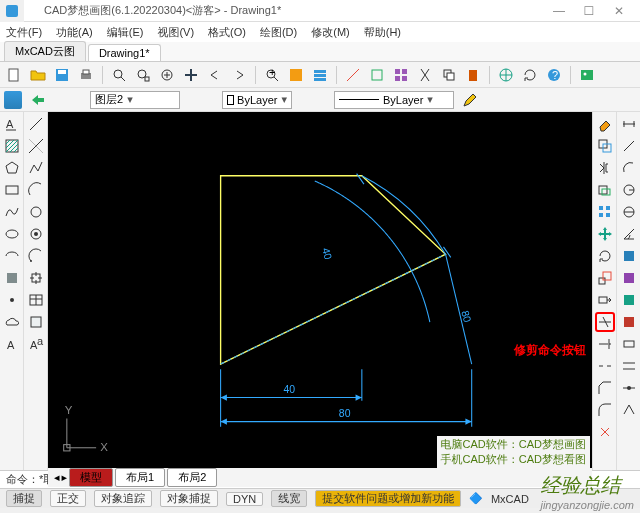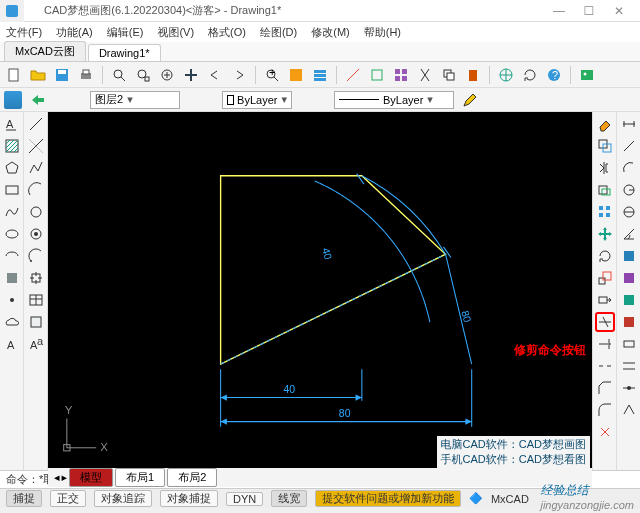--- a/index.html
+++ b/index.html
@@ -26,21 +26,21 @@
 .rtool-outer{width:24px;background:#f4f4f4;display:flex;flex-direction:column;align-items:center;padding:2px 0;gap:2px;border-left:1px solid #ddd;}
 .ltool{border-right:1px solid #ddd;}
 .rtool{border-left:1px solid #ddd;}
 .side-btn{width:20px;height:20px;display:flex;align-items:center;justify-content:center;}
 .side-btn svg{width:16px;height:16px;}
 .canvas-wrap{flex:1;display:flex;flex-direction:column;background:#000;position:relative;}
 .canvas{flex:1;position:relative;background:#000;}
 .btabs{height:20px;background:#f4f4f4;display:flex;align-items:center;padding:0 6px;gap:2px;}
 .btab{padding:1px 10px;border:1px solid #999;background:#fff;border-radius:2px;font-size:11px;}
 .btab.active{background:#b91c1c;text-align:center;}
-.info-right{position:absolute;right:2px;bottom:2px;color:#0c4a6e;background:#f4f4f4;font-size:12px;line-height:15px;text-align:left;padding:1px 4px;}
+.info-right{position:absolute;right:2px;bottom:2px;color:#4d7c0f;background:#f4f4f4;font-size:12px;line-height:15px;text-align:left;padding:1px 4px;}
 .cmdline{height:18px;background:#fff;border-top:1px solid #ccc;display:flex;align-items:center;padding:0 6px;color:#333;font-size:11px;}
 .status{height:20px;background:#eee;border-top:1px solid #ccc;display:flex;align-items:center;padding:0 6px;gap:8px;font-size:11px;color:#333;}
 .status .coords{min-width:170px;}
 .sbtn{padding:0 6px;border:1px solid #bbb;background:#f8f8f8;border-radius:2px;}
 .sbtn.off{background:#ddd;}
 .annot{position:absolute;color:#f00;font-size:12px;font-weight:bold;text-align:right;}
 .watermark{position:absolute;right:6px;bottom:2px;color:#888;font-size:12px;font-style:italic;}
 .dim-text{fill:#3af;font-size:10px;}
 </style>
 </head>
@@ -603,15 +603,15 @@
   <span class="sbtn">对象追踪</span>
   <span class="sbtn">对象捕捉</span>
   <span class="sbtn">DYN</span>
   <span class="sbtn off">线宽</span>
   <span class="sbtn" style="background:#eab308">提交软件问题或增加新功能</span>
   <span>🔷</span>
   <span>MxCAD</span>
 </div>
 
 <div class="watermark">
-  <div style="font-size:12px;color:#0369a1">经验总结</div>
+  <div style="font-size:20px;color:#4d7c0f">经验总结</div>
   <div>jingyanzongjie.com</div>
 </div>
 
 </body></html>

